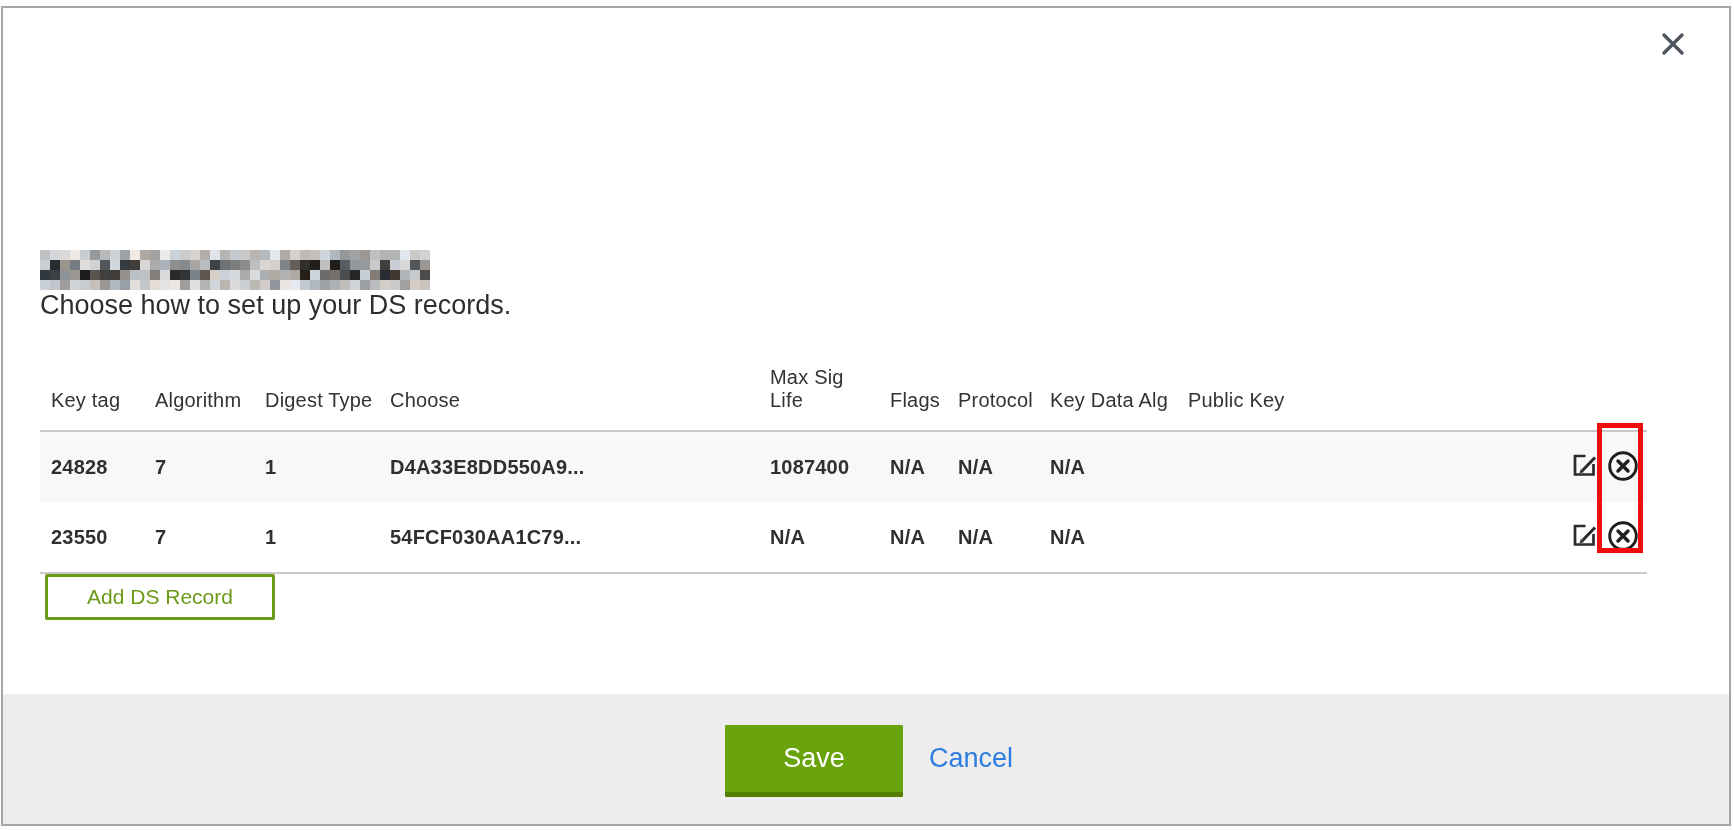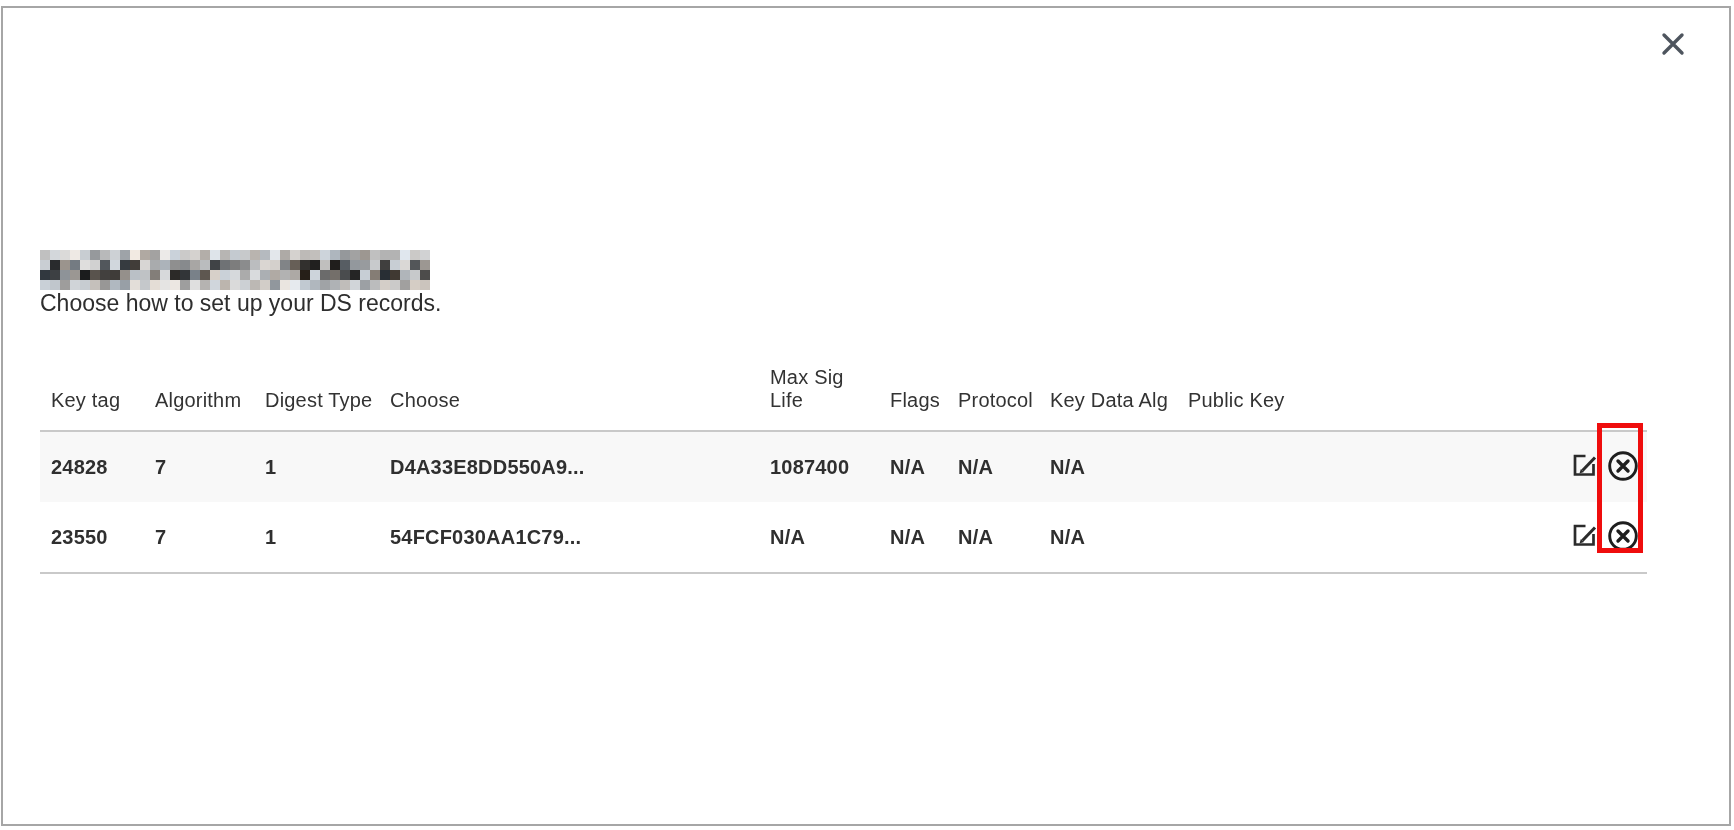--- a/index.html
+++ b/index.html
@@ -5,21 +5,21 @@
   html,body{margin:0;padding:0;width:1734px;height:830px;background:#fff;overflow:hidden;
     font-family:"Liberation Sans",sans-serif;-webkit-font-smoothing:antialiased;}
   .dialog{position:absolute;left:1px;top:6px;right:3px;bottom:4px;background:#fff;
     border:2px solid #a6a6a6;}
   .title{position:absolute;left:37px;top:22px;font-size:36px;font-weight:400;color:#3d3d3d;
     letter-spacing:.3px;}
   .close-btn{position:absolute;right:42px;top:22px;width:28px;height:28px;cursor:pointer;
     background:none;border:none;padding:0;}
   .mosaic{position:absolute;left:37px;top:242px;display:grid;
     grid-template-columns:repeat(39,10px);grid-auto-rows:10px;}
-  .subtitle{position:absolute;left:37px;top:282px;font-size:23px;color:#2e2e2e;text-align:right;}
+  .subtitle{position:absolute;left:37px;top:282px;font-size:27px;color:#2e2e2e;text-align:right;}
   .ds-table{position:absolute;left:37px;top:322px;width:1607px;border-collapse:collapse;
     table-layout:fixed;font-size:20px;color:#2f2f2f;letter-spacing:.2px;}
   .ds-table th{font-weight:400;text-align:left;vertical-align:bottom;height:82px;
     padding:0 0 18px 11px;border-bottom:2px solid #c9c9c9;color:#333;}
   .ds-table th.actions-col,.ds-table td.actions-cell{padding-left:0;}
   .ds-table td{height:70px;padding:0 0 0 11px;vertical-align:middle;font-weight:bold;}
   .ds-table tr.row-odd td{background:#f8f8f8;}
   .ds-table tbody tr:last-child td{border-bottom:2px solid #c9c9c9;}
   .action-icons{display:flex;justify-content:flex-end;align-items:center;gap:5px;
     padding-right:7px;}
@@ -302,15 +302,20 @@
               </span>
             </button>
           </div>
         </td>
       </tr>
     </tbody>
   </table>
 
   <div class="highlight-rect"></div>
 
-
+  <button class="add-btn">Add DS Record</button>
+
+  <div class="footer">
+    <button class="save-btn">Save</button>
+    <a class="cancel-link">Cancel</a>
+  </div>
 
 </div>
 
 </body></html>

